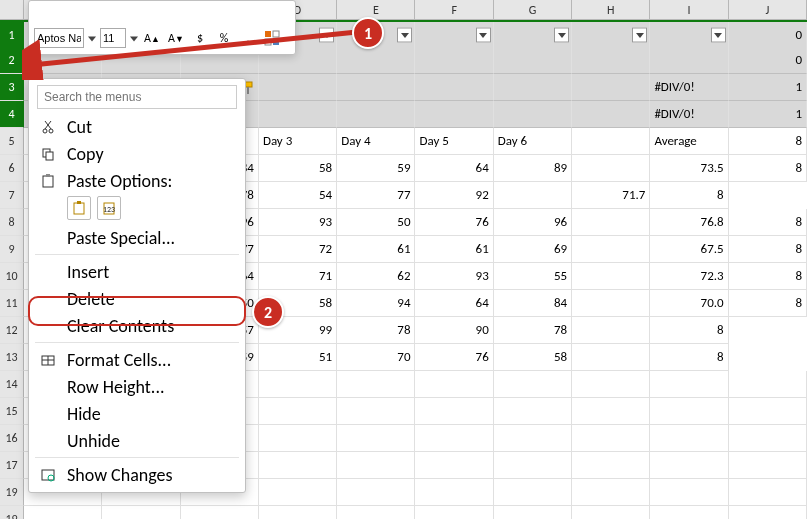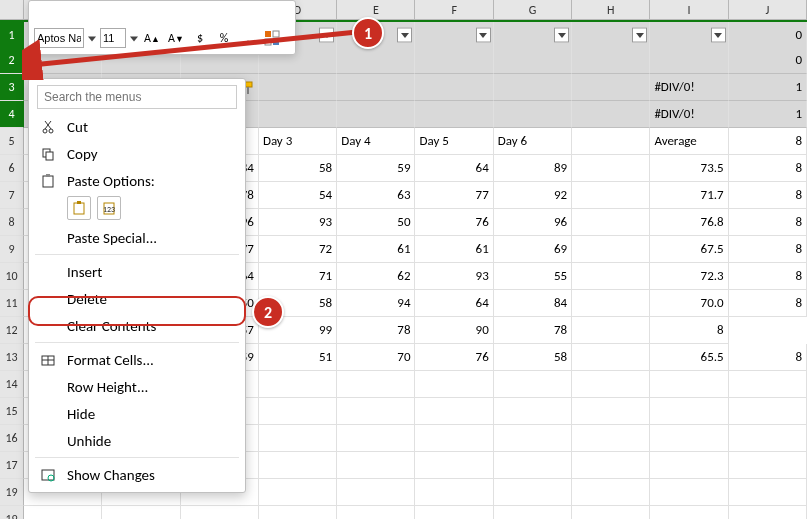--- a/index.html
+++ b/index.html
@@ -22,21 +22,21 @@
   .minibar { position: absolute; left: 28px; top: 0px; width: 268px; height: 55px; background: #fff; border: 1px solid #c0c0c0; border-radius: 3px; box-shadow: 0 2px 8px rgba(0,0,0,.18); display: flex; flex-direction: column; z-index: 20; }
   .minibar .brow { display: flex; align-items: center; gap: 4px; padding: 3px 5px; margin-top: 24px; }
   .minibar input.font { width: 50px; height: 20px; font-size: 11px; padding: 0 2px; border: 1px solid #aaa; }
   .minibar input.size { width: 26px; height: 20px; font-size: 11px; padding: 0 2px; border: 1px solid #aaa; text-align: left; }
   .tbtn { width: 20px; height: 20px; display: flex; align-items: center; justify-content: center; font-size: 12px; border-radius: 2px; cursor: pointer; }
   .sup { font-size: 9px; vertical-align: super; }
   
   .ctxmenu { position: absolute; left: 28px; top: 78px; width: 218px; background: #fff; border: 1px solid #c0c0c0; border-radius: 3px; box-shadow: 0 4px 12px rgba(0,0,0,.22); z-index: 25; padding-bottom: 4px; }
   .ctxmenu .search { margin: 6px 8px 4px 8px; }
   .ctxmenu .search input { width: 100%; height: 24px; border: 1px solid #ccc; padding: 0 6px; font-size: 12px; color: #888; }
-  .ctxmenu .mitem { display: flex; align-items: center; gap: 10px; height: 27px; padding: 0 10px 0 10px; font-size: 15px; cursor: pointer; }
+  .ctxmenu .mitem { display: flex; align-items: center; gap: 10px; height: 27px; padding: 0 10px 0 10px; font-size: 18px; cursor: pointer; }
   .ctxmenu .mitem .micon { width: 18px; height: 18px; display: flex; align-items: center; justify-content: center; }
   .ctxmenu .pasteopts { padding-left: 38px; display: flex; gap: 6px; margin: 2px 0 4px 0; }
   .ctxmenu .popt { width: 24px; height: 24px; border: 1px solid #bbb; border-radius: 2px; display:flex; align-items:center; justify-content:center; cursor:pointer;text-align:center; }
   .ctxmenu .sep { height: 1px; background: #e2e2e2; margin: 3px 6px; }
   .ctxmenu .mitem.bold { font-weight: 400; }
   
   .arrow { position: absolute; z-index: 30; pointer-events: none; }
   
   .callout { position: absolute; width: 32px; height: 32px; border-radius: 50%; background: #c92d22; border: 2px solid #fff; box-shadow: 0 1px 3px rgba(0,0,0,.3); color: #fff; font-weight: 700; font-size: 16px; display: flex; align-items: center; justify-content: center; z-index: 40; }
   .highlight-box { position: absolute; border: 2px solid #c92d22; border-radius: 10px; z-index: 26; pointer-events: none; }
@@ -196,21 +196,20 @@
         <div class="cell"></div>
         <div class="cell">73.5</div>
         <div class="cell">8</div>
       </div>
       <div class="row">
         <div class="rowh">7</div>
         <div class="cell"></div>
         <div class="cell"></div>
         <div class="cell">78</div>
         <div class="cell">54</div>
-        <div class="cell">63</div>
         <div class="cell">77</div>
         <div class="cell">92</div>
         <div class="cell"></div>
         <div class="cell">71.7</div>
         <div class="cell">8</div>
       </div>
       <div class="row">
         <div class="rowh">8</div>
         <div class="cell"></div>
         <div class="cell"></div>
@@ -277,21 +276,20 @@
       <div class="row">
         <div class="rowh">13</div>
         <div class="cell"></div>
         <div class="cell"></div>
         <div class="cell">59</div>
         <div class="cell">51</div>
         <div class="cell">70</div>
         <div class="cell">76</div>
         <div class="cell">58</div>
         <div class="cell"></div>
-        <div class="cell">65.5</div>
         <div class="cell">8</div>
       </div>
     </div>
 
   <div id="empty-rows">
       <div class="row">
         <div class="rowh">14</div>
         <div class="cell"></div>
         <div class="cell"></div>
         <div class="cell"></div>

